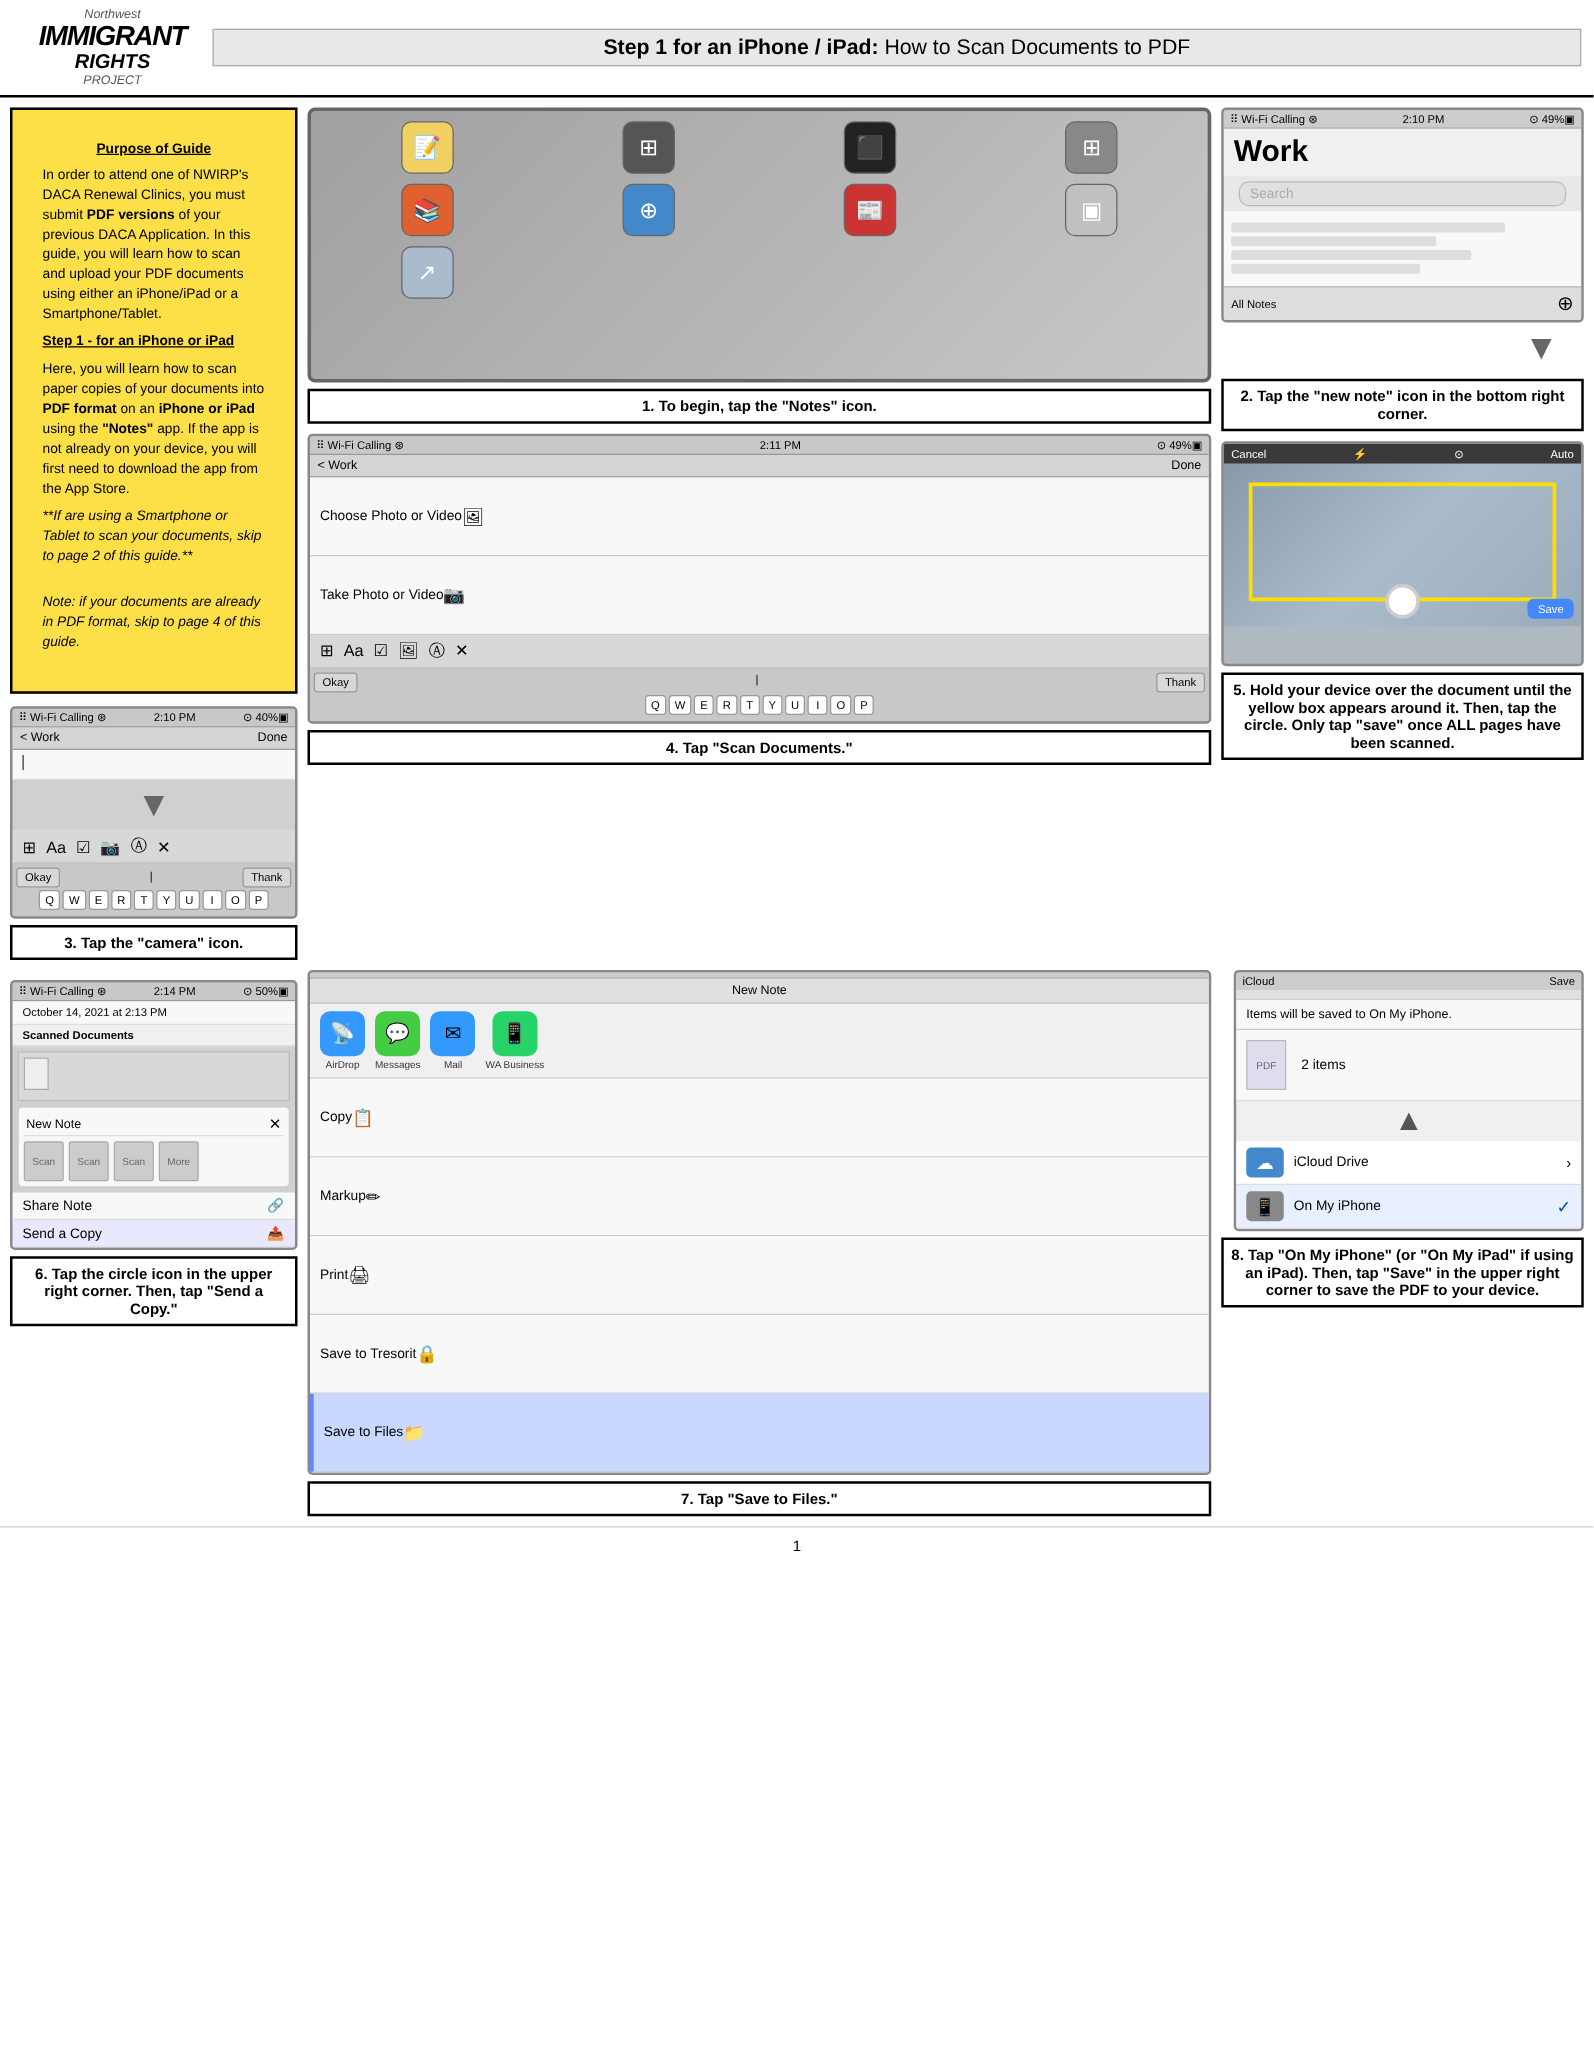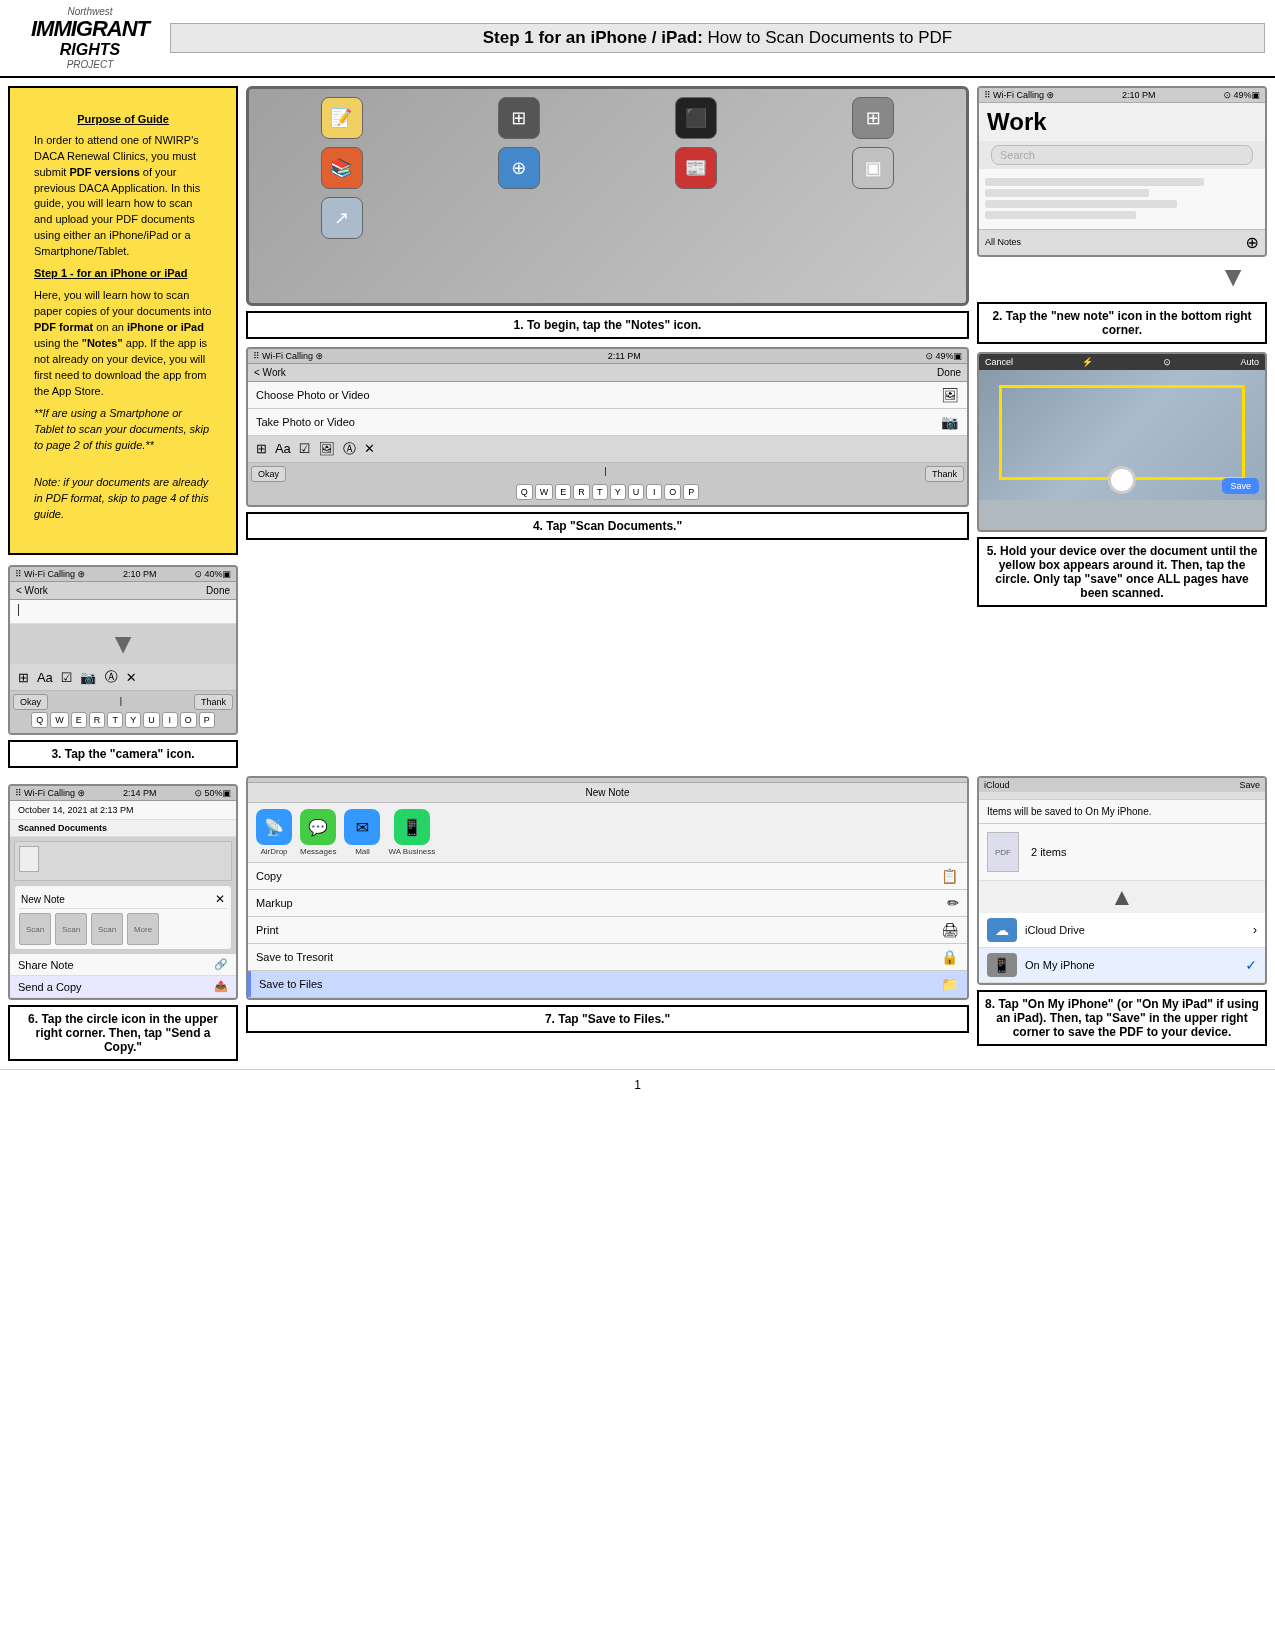--- a/index.html
+++ b/index.html
@@ -352,23 +352,23 @@
     }
     .row2-middle {
       flex: 1;
     }
     .row2-right {
       width: 290px;
       flex-shrink: 0;
     }
     .menu-item {
       display: flex;
-      justify-content: space-between;
-      align-items: center;
-      padding: 5px 8px;
+      justify-content: flex-start;
+      align-items: center;
+      padding: 23px 8px;
       border-bottom: 1px solid #ccc;
       font-size: 11px;
       background: #f8f8f8;
     }
     .menu-icon {
       font-size: 14px;
     }
 
     
     .share-mock {
@@ -421,20 +421,21 @@
       text-align: center;
       color: #333;
     }
 
     
     .save-files-mock {
       border: 2px solid #888;
       background: #f0f0f0;
       border-radius: 4px;
       overflow: hidden;
+      margin-left: 10px;
     }
     .save-status {
       display: flex;
       justify-content: space-between;
       padding: 2px 5px;
       font-size: 9px;
       background: #ccc;
     }
     .save-info {
       padding: 6px 8px;

